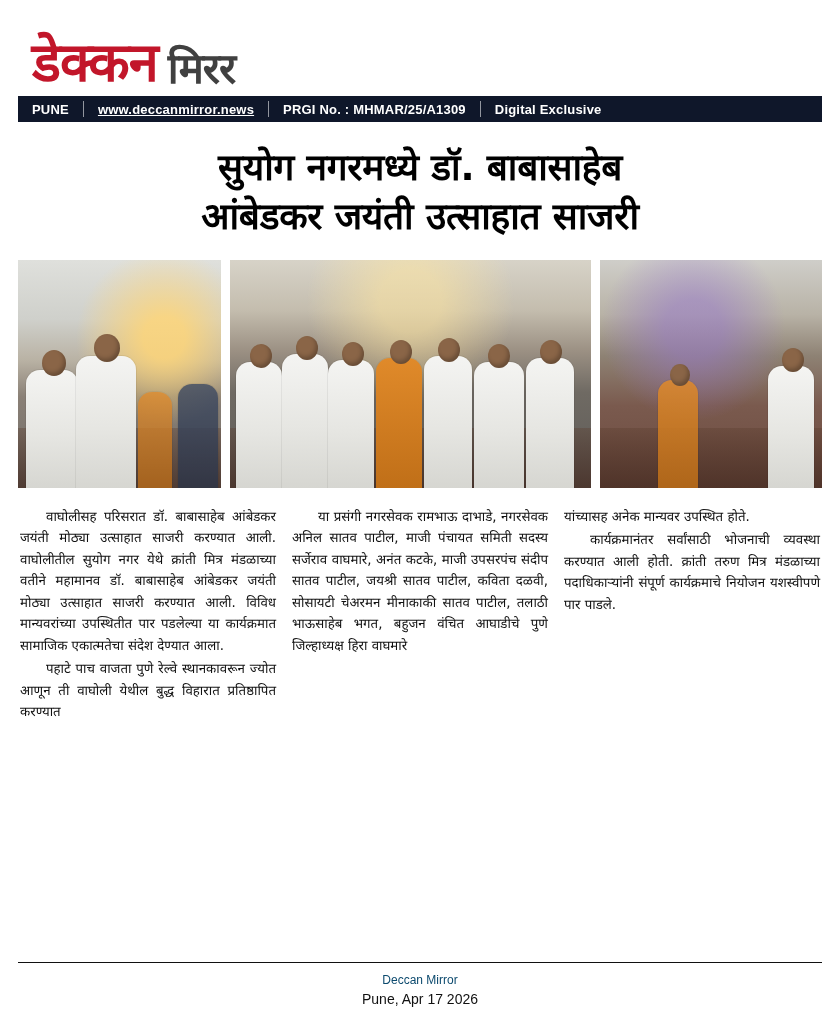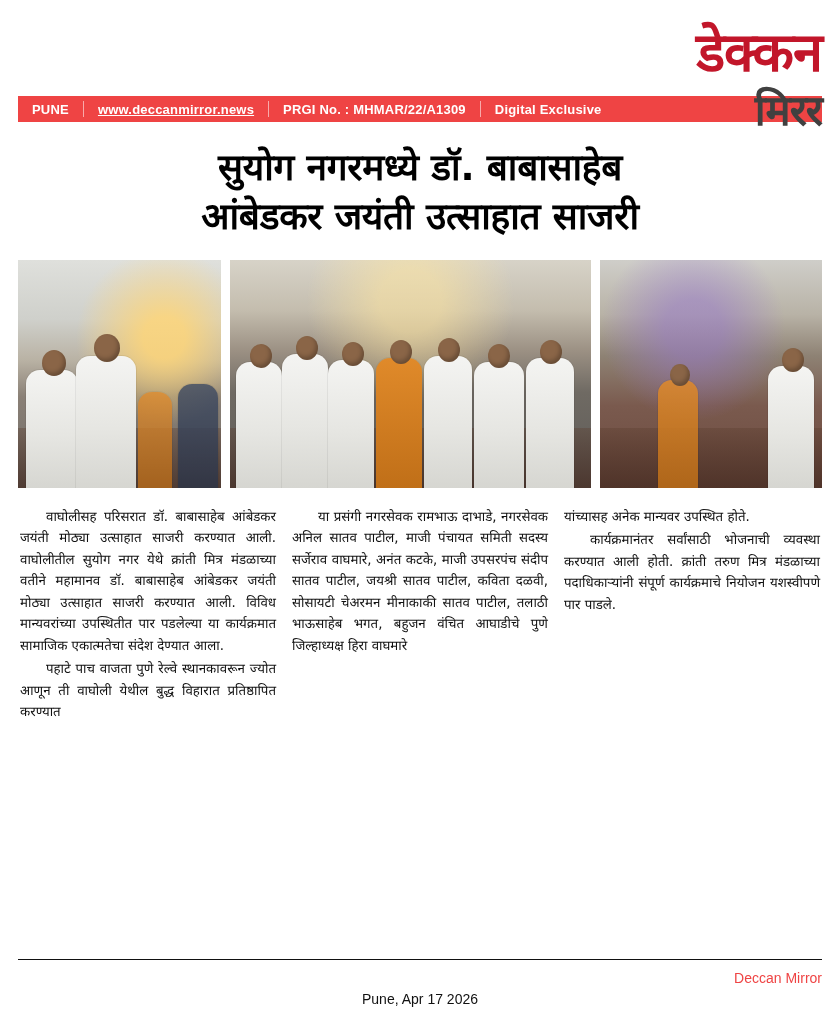--- a/index.html
+++ b/index.html
@@ -24,42 +24,41 @@
   }
 
   
   .masthead {
     display: flex;
     align-items: flex-end;
     gap: 10px;
     padding: 8px 0 6px 14px;
     height: 78px;
     box-sizing: border-box;
-    flex-direction: column;
   }
   .masthead-red {
     font-family: "DejaVu Sans", sans-serif;
     font-weight: bold;
     font-size: 54px;
     line-height: 1;
     color: #c2162a;
     letter-spacing: -1px;
   }
   .masthead-black {
     font-family: "DejaVu Sans", sans-serif;
     font-weight: bold;
     font-size: 42px;
     line-height: 1;
     color: #404040;
     letter-spacing: -1px;
   }
 
   
   .infobar {
-    background: #ef4444;
+    background: #0f172a;
     color: #fff;
     height: 26px;
     display: flex;
     align-items: center;
     font-size: 13px;
     font-weight: bold;
     letter-spacing: 0.2px;
     text-align: center;
   }
   .infobar .cell {
@@ -176,24 +175,23 @@
     left: 18px;
     right: 18px;
     bottom: 14px;
     text-align: center;
   }
   .footer-rule {
     border-top: 1px solid #111;
     margin-bottom: 8px;
   }
   .footer-name {
-    font-size: 14px;
-    color: #ef4444;
+    font-size: 12px;
+    color: #0c4a6e;
     line-height: 1.5;
-    text-align: right;
   }
   .footer-date {
     font-size: 14px;
     color: #111;
     line-height: 1.5;
   }
 </style>
 </head>
 <body>
 
@@ -202,21 +200,21 @@
   <div class="masthead">
     <span class="masthead-red">डेक्कन</span>
     <span class="masthead-black">मिरर</span>
   </div>
 
   <div class="infobar">
     <span class="cell">PUNE</span>
     <span class="sep"></span>
     <span class="cell site">www.deccanmirror.news</span>
     <span class="sep"></span>
-    <span class="cell">PRGI No. : MHMAR/22/A1309</span>
+    <span class="cell">PRGI No. : MHMAR/25/A1309</span>
     <span class="sep"></span>
     <span class="cell">Digital Exclusive</span>
     <span class="spacer"></span>
   </div>
 
   <div class="headline">
     <span class="l1">सुयोग नगरमध्ये डॉ. बाबासाहेब</span>
     <span class="l2">आंबेडकर जयंती उत्साहात साजरी</span>
   </div>
 

